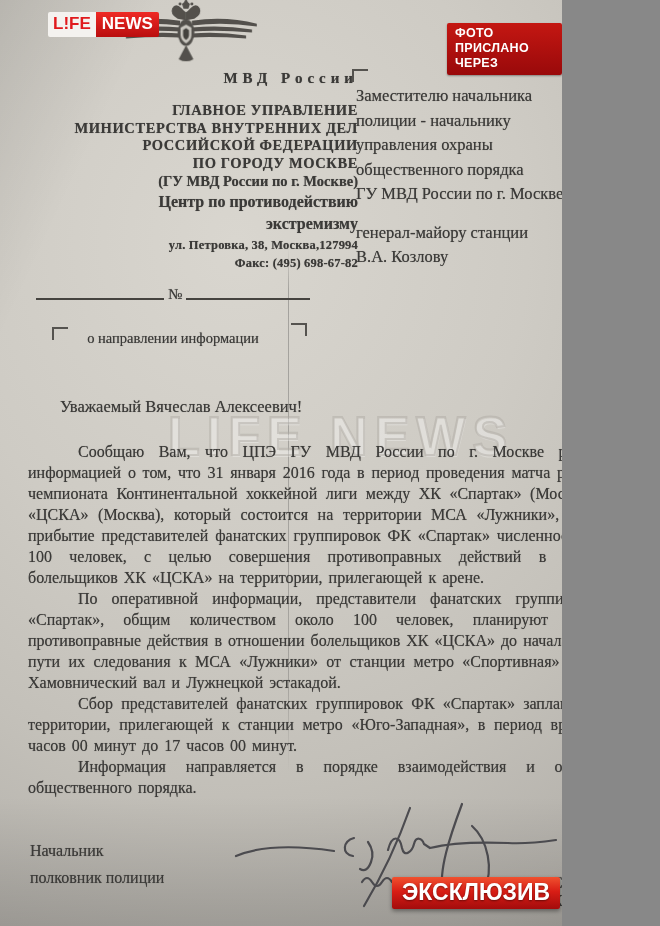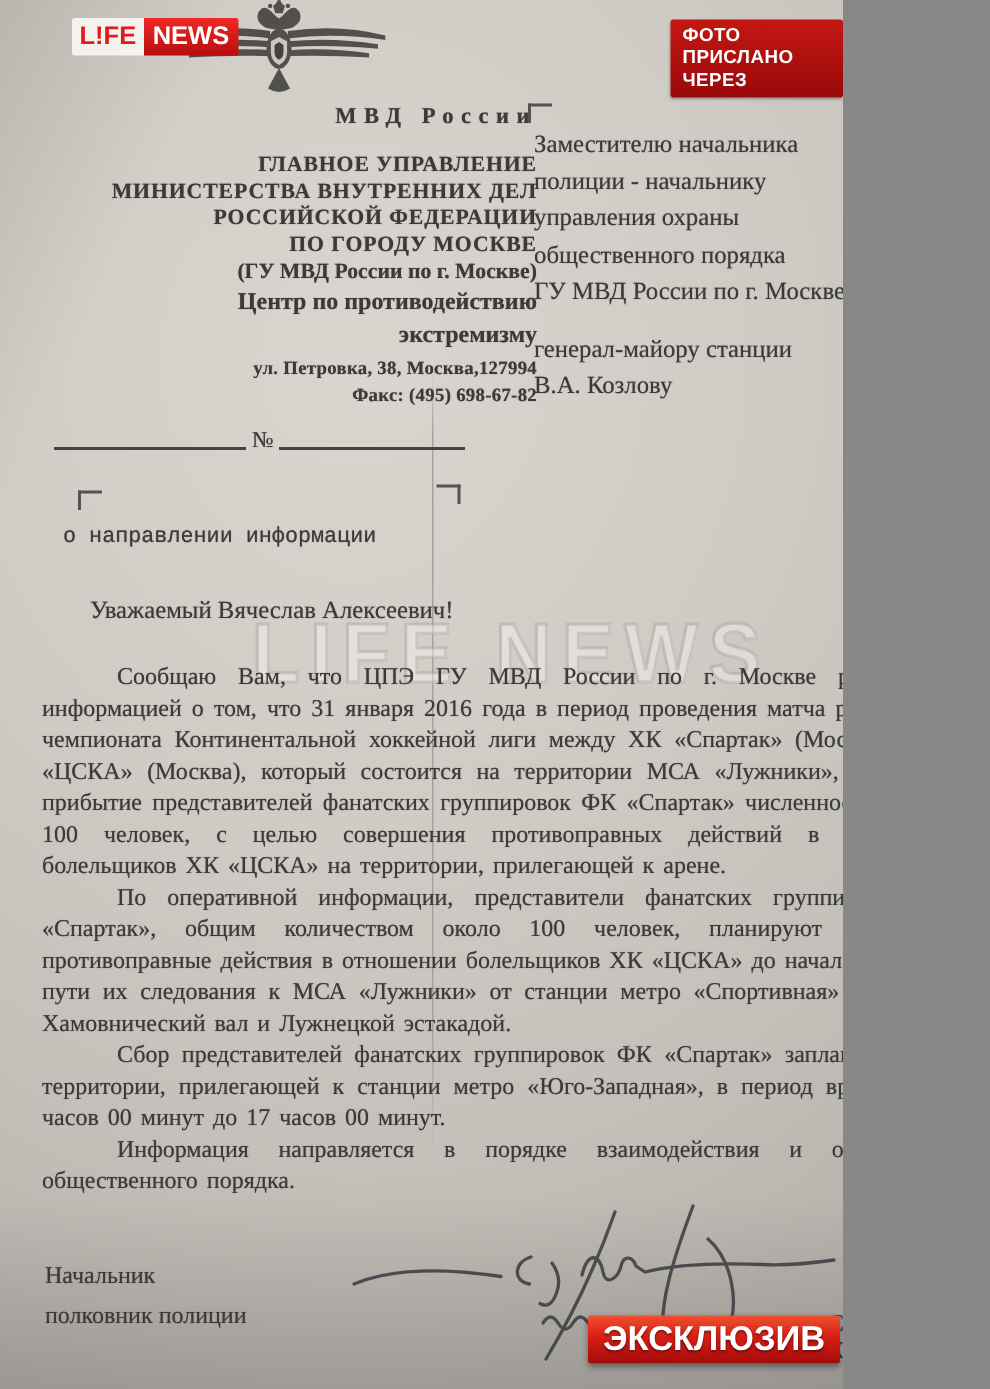--- a/index.html
+++ b/index.html
@@ -9,21 +9,21 @@
     background:
       linear-gradient(115deg, rgba(0,0,0,0.10) 0%, rgba(0,0,0,0) 16%),
       linear-gradient(0deg, rgba(0,0,0,0.14) 0%, rgba(0,0,0,0) 14%),
       radial-gradient(130% 90% at 42% 26%, #d9d6cf 0%, #cecbc4 40%, #c3c0b9 65%, #b4b1ab 88%, #a9a6a0 100%);
   }
   .typed{text-shadow:0 0 0.7px rgba(59,58,56,0.65);}
   
   .logo{position:absolute;left:48px;top:12px;display:flex;font-family:"Liberation Sans",sans-serif;font-weight:bold;font-size:17px;line-height:22px;z-index:30;}
   .logo-life{background:#f4f2ef;color:#e01a1d;padding:1px 5px 2px;border-radius:2px 0 0 2px;}
   .logo-news{background:linear-gradient(180deg,#ef2a25,#b90d0e);color:#fff;padding:1px 6px 2px;border-radius:0 2px 2px 0;}
-  .photo-badge{position:absolute;left:447px;top:13px;z-index:30;background:linear-gradient(180deg,#c41712,#99090a);
+  .photo-badge{position:absolute;left:447px;top:23px;z-index:30;background:linear-gradient(180deg,#c41712,#99090a);
     color:#fff;font-family:"Liberation Sans",sans-serif;font-weight:bold;font-size:12.5px;line-height:15px;
     padding:3px 8px 4px;border-radius:2px;box-shadow:0 1px 2px rgba(0,0,0,0.35);letter-spacing:0.3px;}
   .exclusive{position:absolute;left:392px;top:877px;z-index:30;
     background:linear-gradient(180deg,#f0512f 0%,#d81d15 45%,#a30c0c 100%);
     color:#fff;font-family:"Liberation Sans",sans-serif;font-weight:bold;font-size:23px;line-height:26px;
     padding:2px 10px 4px;border-radius:2px;box-shadow:0 2px 4px rgba(0,0,0,0.4);text-shadow:0 1px 2px rgba(0,0,0,0.45);}
   .watermark{position:absolute;left:168px;top:406px;z-index:5;pointer-events:none;
     font-family:"Liberation Sans",sans-serif;font-weight:bold;font-size:52px;letter-spacing:7px;
     color:rgba(255,255,255,0.08);-webkit-text-stroke:2px rgba(170,167,160,0.45);
     text-shadow:1px 1px 0 rgba(255,255,255,0.30);transform:scaleY(1.08);}
@@ -33,21 +33,21 @@
   .lh-ministry{font-weight:bold;font-size:15px;letter-spacing:5px;margin-bottom:15px;}
   .lh-org{font-weight:bold;font-size:14.5px;line-height:17.5px;letter-spacing:0.6px;}
   .lh-abbr{font-weight:bold;font-size:14.5px;margin-top:1px;}
   .lh-div{font-weight:bold;font-size:16px;line-height:20px;margin-top:2px;}
   .lh-addr{font-weight:bold;font-size:12.5px;line-height:14px;margin-top:4px;letter-spacing:0.2px;}
   .refline{position:absolute;left:36px;top:282px;width:274px;display:flex;align-items:flex-end;font-size:15px;height:18px;}
   .refline .seg{border-bottom:2px solid #45433f;height:16px;}
   .refline .seg1{width:128px;}
   .refline .seg2{flex:1;}
   .refline .nosign{padding:0 4px;transform:translateY(3px);}
-  .subject{position:absolute;left:42px;top:350px;width:262px;text-align:left;font-size:14.5px;font-family:Liberation Mono, monospace;}
+  .subject{position:absolute;left:42px;top:330px;width:262px;text-align:center;font-size:14.5px;}
   .cmark{position:absolute;width:14px;height:11px;border-top:2px solid #55534f;}
   .cmark-l{border-left:2px solid #55534f;}
   .cmark-r{border-right:2px solid #55534f;}
   
   .recipient{position:absolute;left:356px;top:84px;width:285px;font-size:16.5px;line-height:24.5px;}
   .recipient .rank-block{margin-top:14px;}
   
   .greeting{position:absolute;left:60px;top:397px;width:560px;text-align:left;font-size:16.5px;z-index:6;}
   .body-text{position:absolute;left:28px;top:441px;width:612px;z-index:6;
     font-size:16px;line-height:21px;text-align:justify;word-spacing:2px;}

